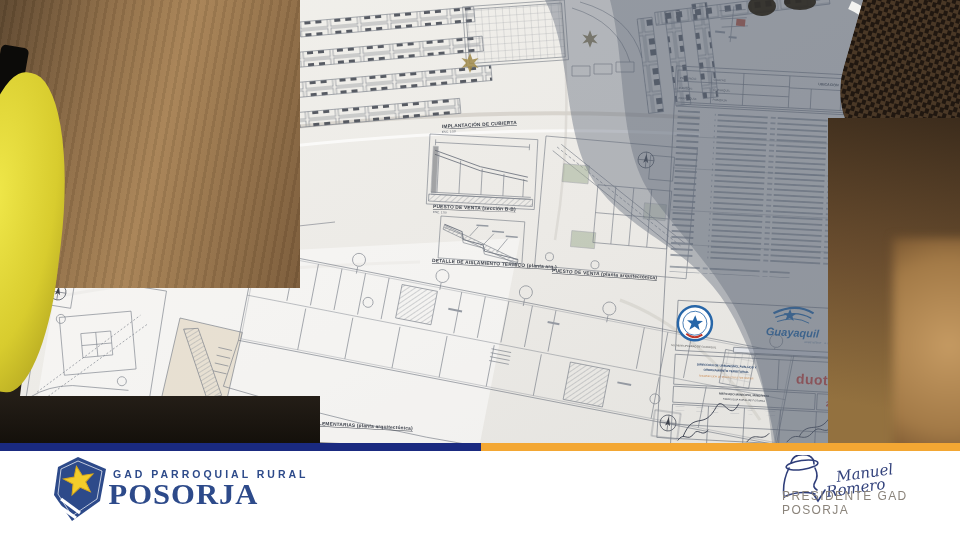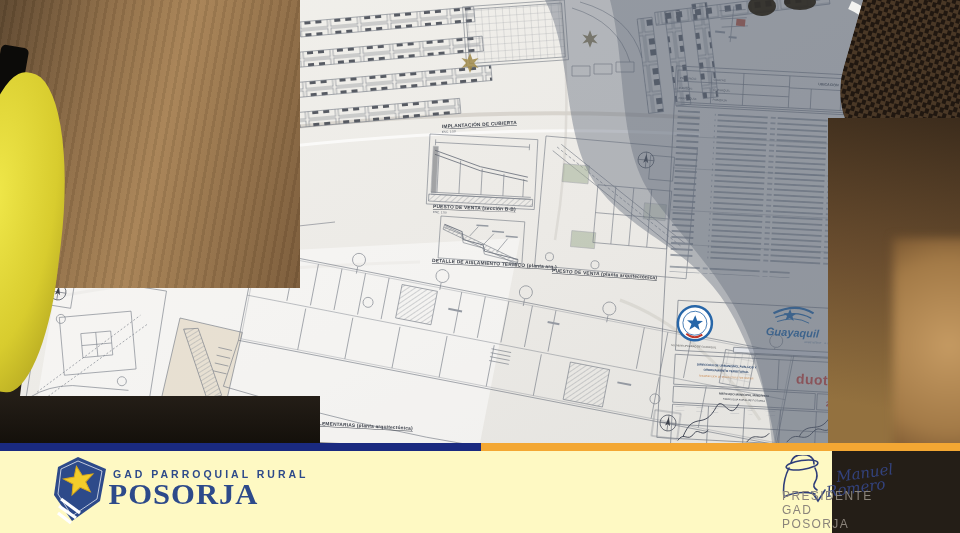--- a/index.html
+++ b/index.html
@@ -23,21 +23,21 @@
     background:repeating-conic-gradient(#4a3826 0% 25%,#201710 0% 50%) 0 0/9px 9px;
     transform:rotate(16deg);border-radius:0 0 0 42%;}
   .wood-right{position:absolute;left:828px;top:118px;width:132px;height:335px;
     background:linear-gradient(190deg,#3c2c1c 0%,#6b4e2f 45%,#93713f 85%);}
   .hand-tan{position:absolute;left:893px;top:238px;width:80px;height:215px;
     background:radial-gradient(circle at 70% 50%,#c59a62,#a37a47 70%,#7a5731);filter:blur(5px);}
   
   .stripe{position:absolute;left:0;top:443px;width:960px;height:8px;display:flex;}
   .stripe-blue{width:481px;height:100%;}
   .stripe-gold{flex:1;height:100%;}
-  .footer{position:absolute;left:0;top:451px;width:832px;height:82px;background:#fef9c3;}
+  .footer{position:absolute;left:0;top:451px;width:960px;height:82px;background:#ffffff;}
   .brand-top{position:absolute;left:113px;top:17px;font-size:10.5px;font-weight:bold;
     letter-spacing:3px;color:#2d4a8a;}
   .brand-name{position:absolute;left:110px;top:26px;font-family:"Liberation Serif",serif;
     font-weight:bold;font-size:30px;letter-spacing:1px;color:#2d4a8a;transform:scaleX(1.02);}
   .sig-name{position:absolute;font-family:"DejaVu Serif",serif;font-style:italic;
     color:#33427c;font-size:15px;}
   .sig-title{position:absolute;left:782px;top:38px;font-size:12px;letter-spacing:1.4px;color:#8b847b;}
   svg text{font-family:"Liberation Sans",sans-serif;}
   .cap{font-weight:bold;fill:#3c414b;letter-spacing:.2px;text-decoration:underline;}
   .esc{fill:#5a606b;}

